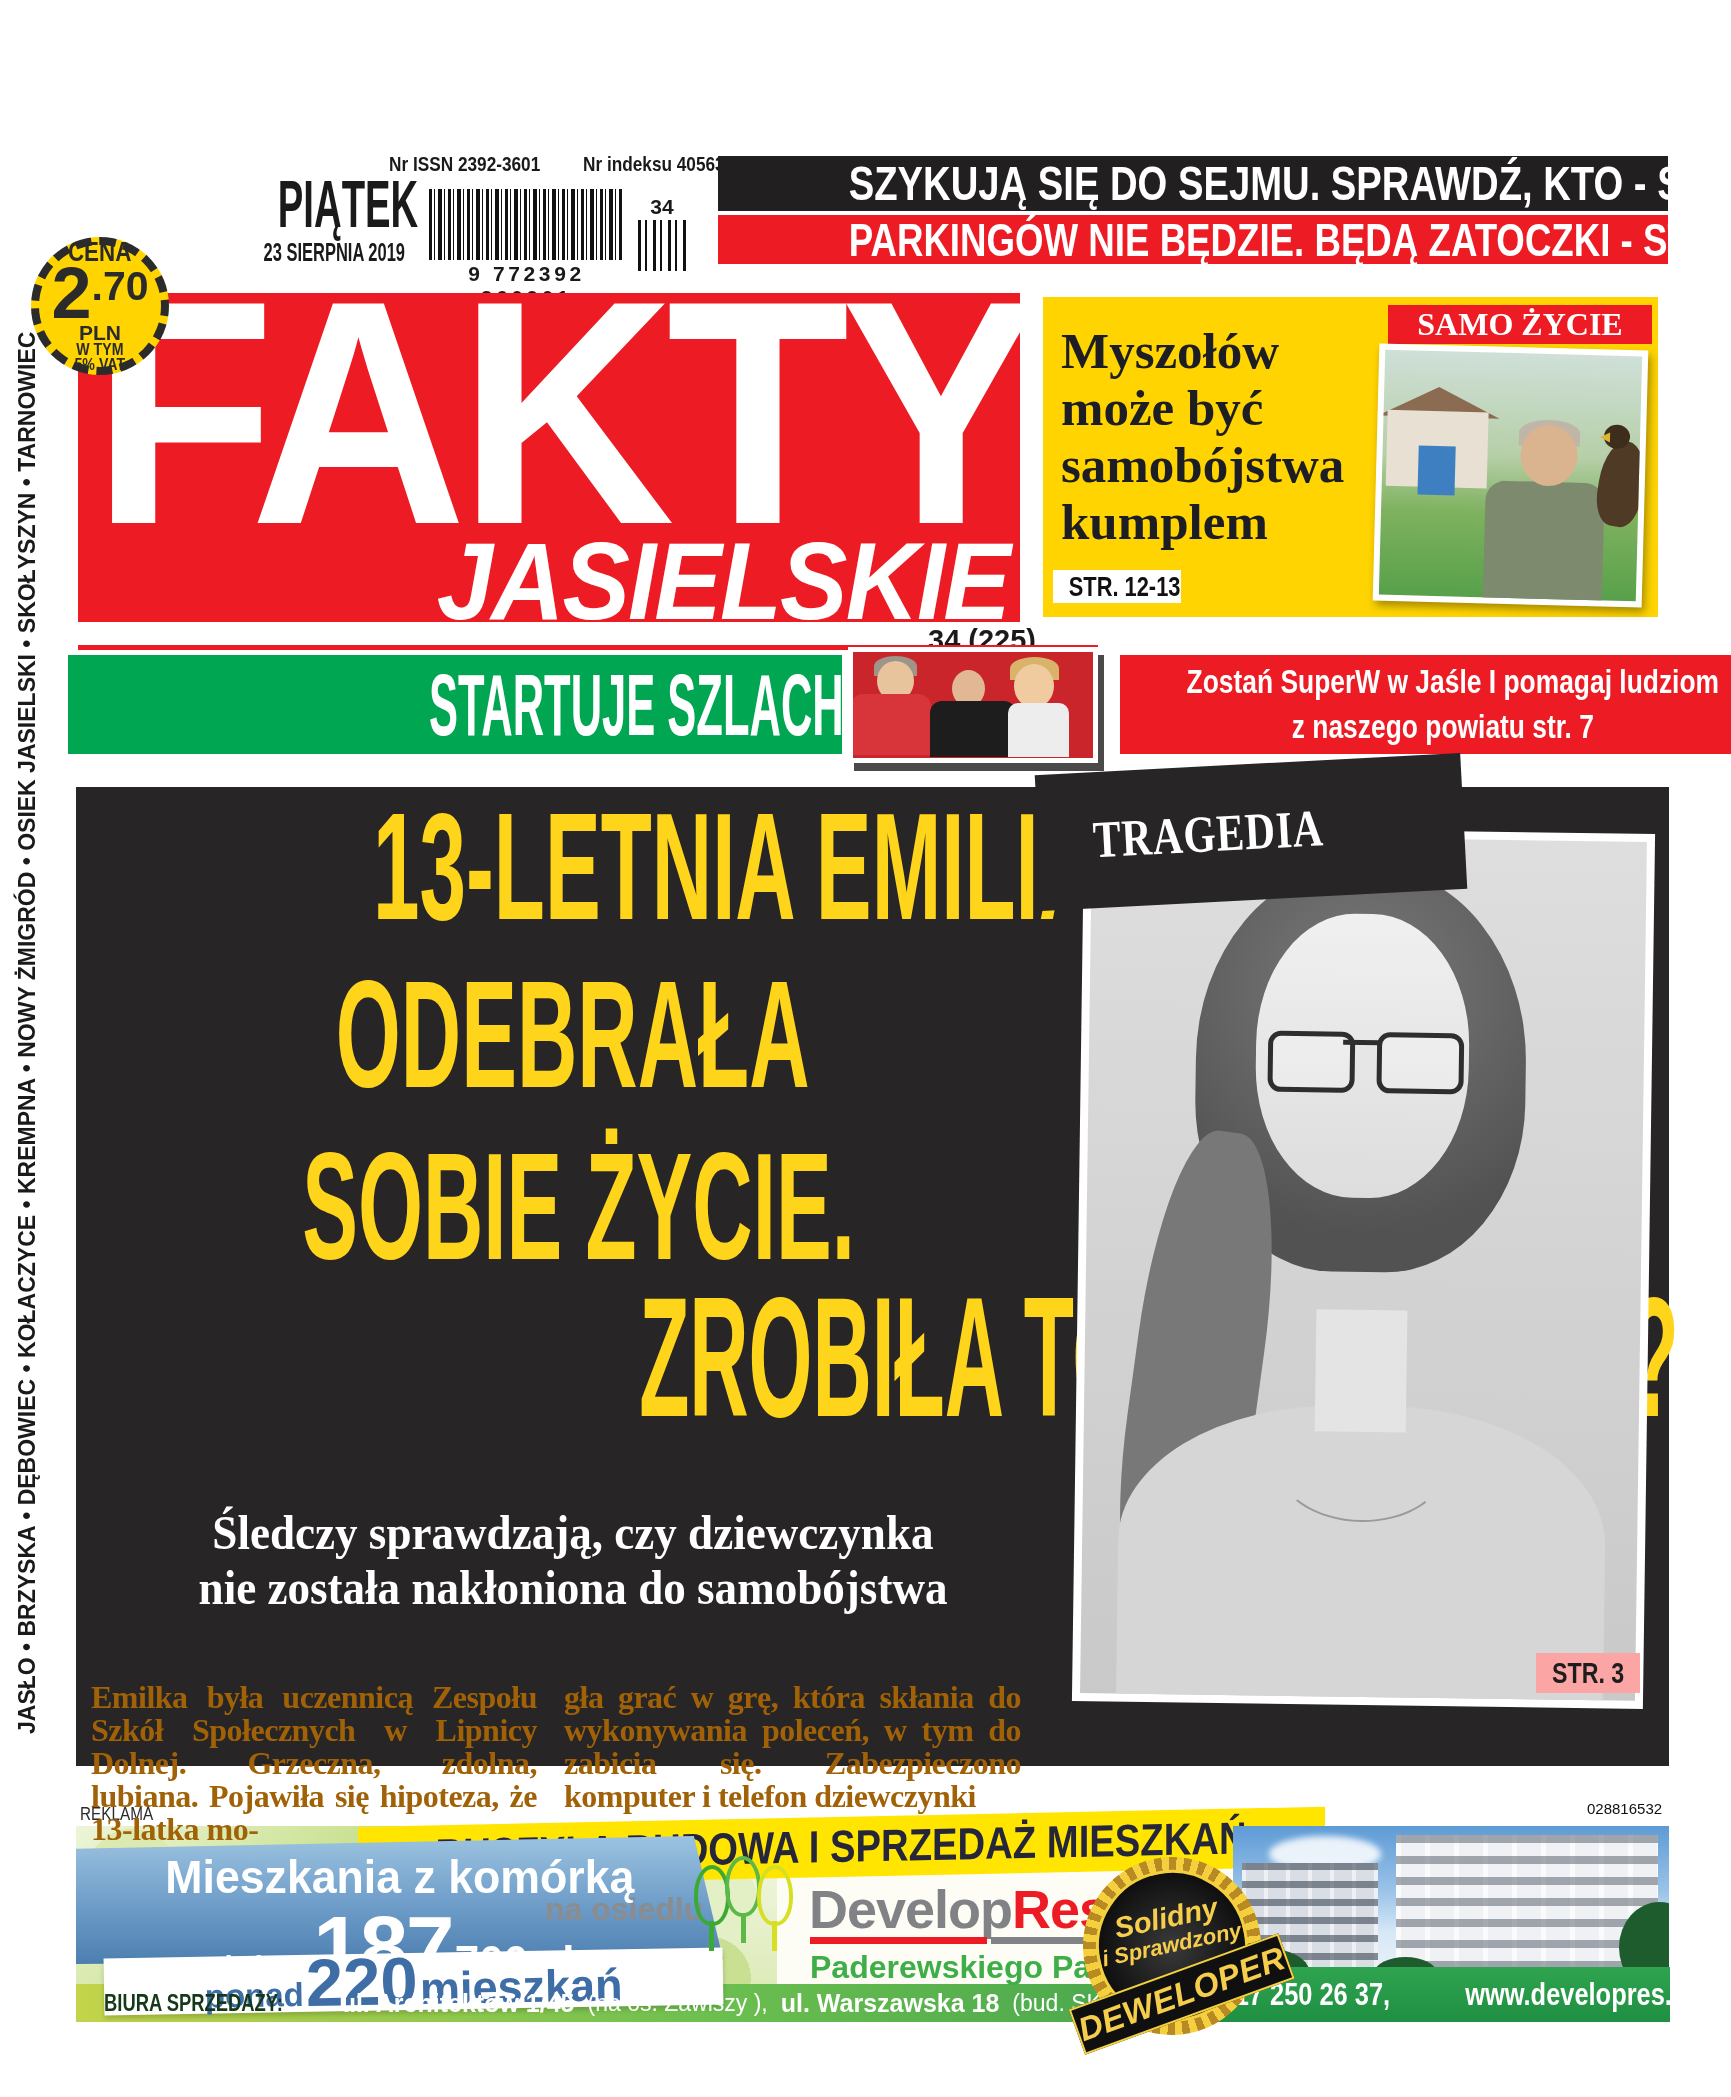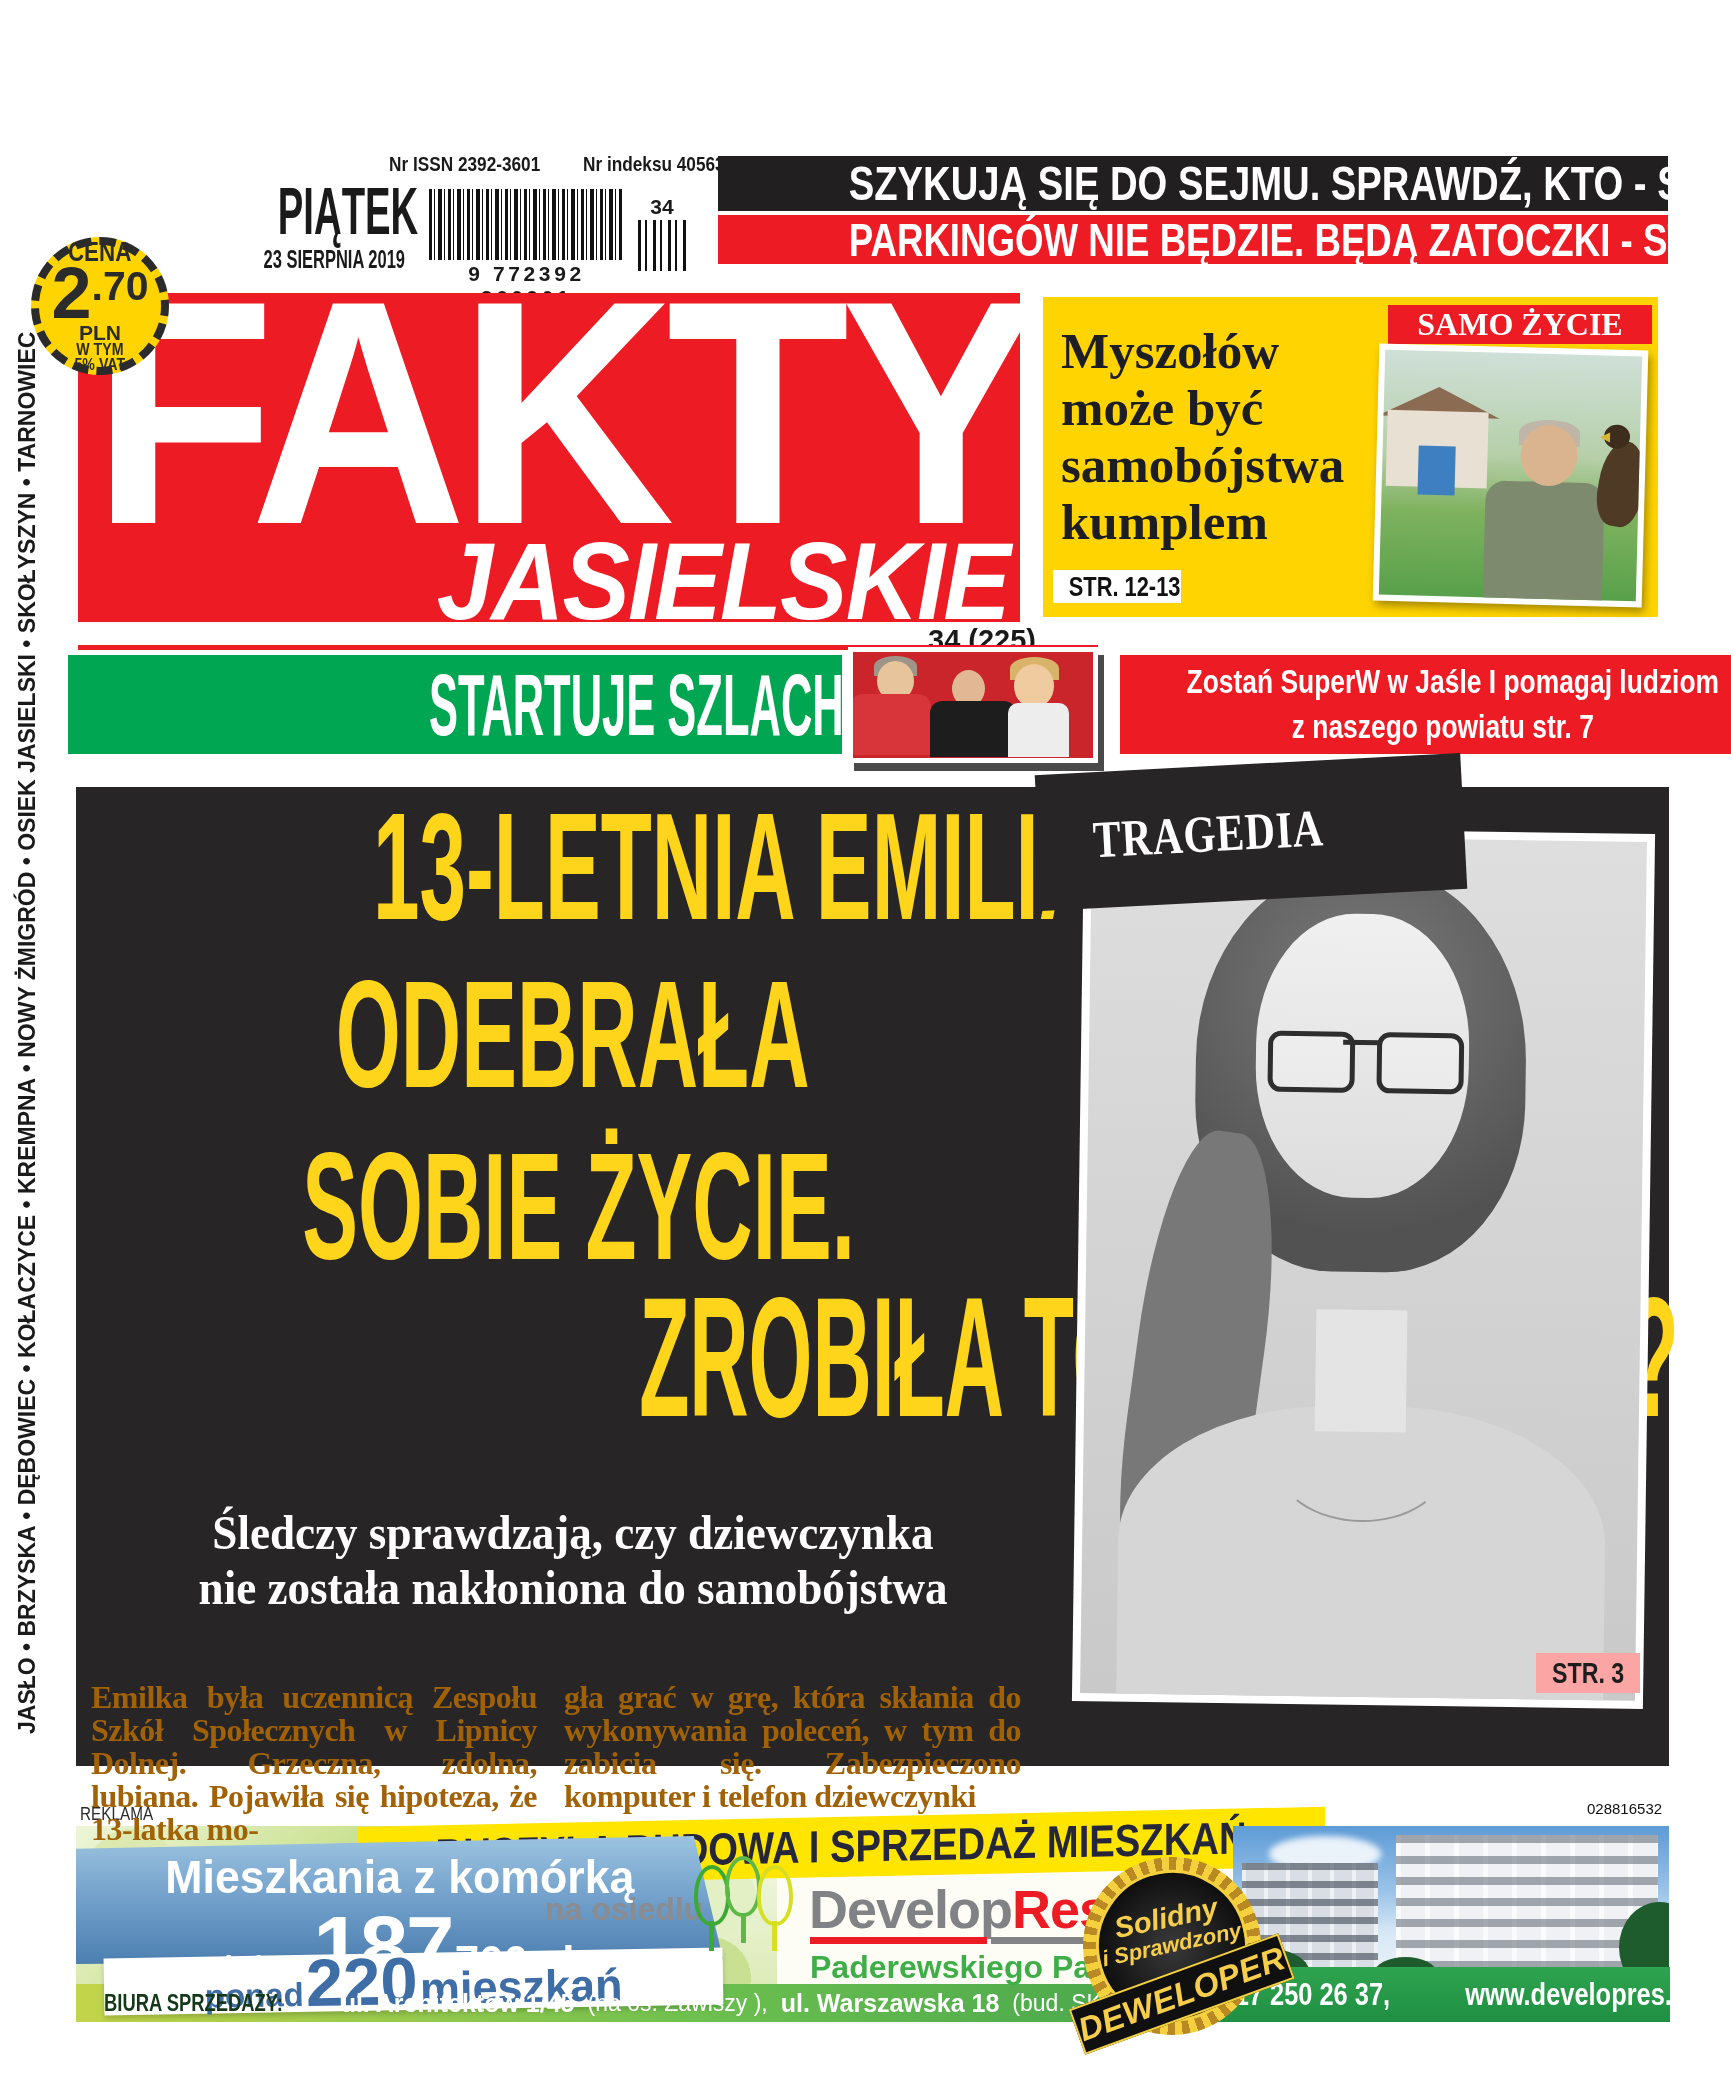--- a/index.html
+++ b/index.html
@@ -5,21 +5,21 @@
   html,body{margin:0;padding:0}
   body{width:1732px;height:2097px;position:relative;background:#fff;
        font-family:"Liberation Sans",sans-serif;overflow:hidden;color:#1a1a1a}
   .abs{position:absolute}
   .cx{display:inline-block;white-space:nowrap;transform:scaleX(var(--sx,.75));transform-origin:center center}
   .cxl{display:inline-block;white-space:nowrap;transform:scaleX(var(--sx,.8));transform-origin:left center}
 
   
   .issn{left:389px;top:152px;font-size:21px;font-weight:bold;letter-spacing:0}
   .indeks{left:583px;top:152px;font-size:21px;font-weight:bold}
-  .piatek{left:227px;top:178px;width:167px;text-align:left;line-height:1}
+  .piatek{left:227px;top:171px;width:167px;text-align:left;line-height:1}
   .piatek .day{font-size:66px;font-weight:bold}
   .piatek .date{font-size:25px;font-weight:bold;margin-top:3px}
   .barcode{left:429px;top:189px;width:195px}
   .bars{height:71px;background:
      repeating-linear-gradient(90deg,#111 0 2.5px,#fff 2.5px 4.6px,#111 4.6px 6px,#fff 6px 9px,#111 9px 12.7px,#fff 12.7px 14.7px,#111 14.7px 15.7px,#fff 15.7px 19px)}
   .bcd{font-size:21px;letter-spacing:3.6px;text-align:center;margin-top:2px;font-weight:bold}
   .addon{left:638px;top:195px;width:48px;text-align:center}
   .addon .num{font-size:21px;font-weight:bold}
   .addon .abars{height:51px;margin-top:1px;background:
      repeating-linear-gradient(90deg,#111 0 3px,#fff 3px 7px,#111 7px 9px,#fff 9px 15px)}

